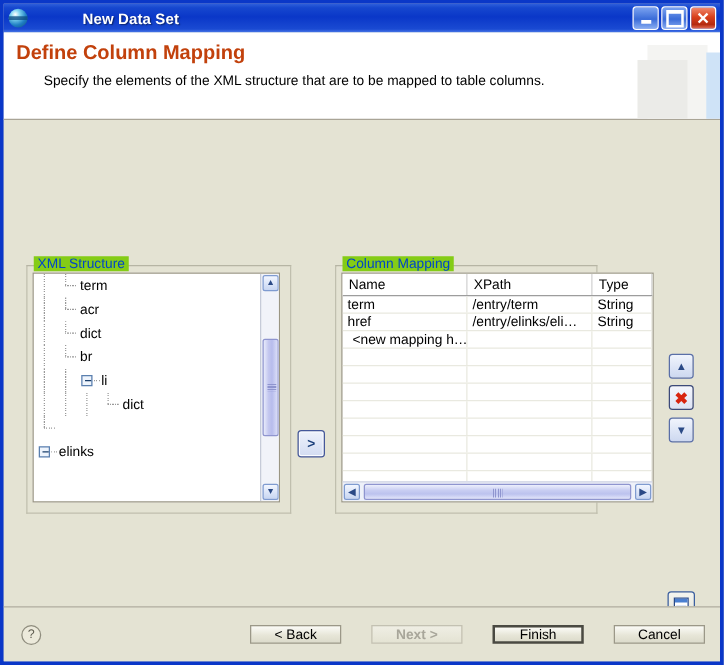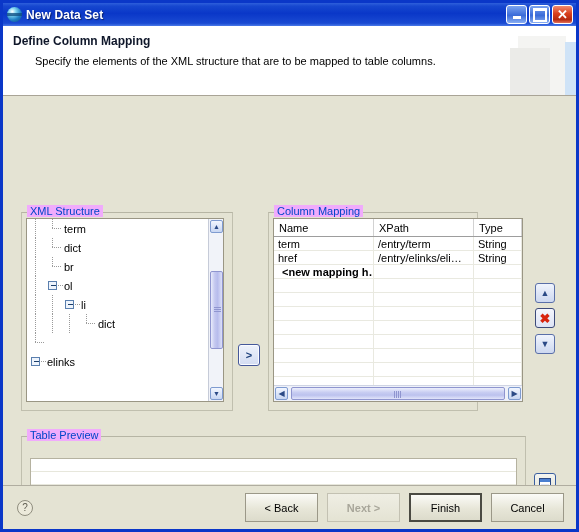--- a/index.html
+++ b/index.html
@@ -21,20 +21,21 @@
     display: flex; flex-direction: column;
   }
 
   
   .titlebar {
     height: 23px; flex: 0 0 23px;
     background: linear-gradient(to bottom, #2e5fdb 0%, #1647cf 14%, #0a37c8 45%, #1a4ad2 88%, #4a79e8 100%);
     display: flex; align-items: center;
     padding: 0 2px 0 4px;
     position: relative;
+    gap: 40px;
   }
   .title-icon {
     width: 15px; height: 15px; flex: 0 0 15px;
     margin-right: 4px;
     border-radius: 50%;
     background: radial-gradient(circle at 35% 30%, #ffffff 0%, #7fd4f0 25%, #1f7fc4 60%, #0d4a7d 100%);
     position: relative;
   }
   .title-icon::after {
     content:""; position: absolute; left: 0; top: 6px;
@@ -77,39 +78,39 @@
     position: absolute; right: 0; top: 0; width: 120px; height: 70px;
     overflow: hidden;
   }
   .header-deco i {
     position:absolute; display:block; background:#f2f2f0;
   }
   .header-deco .d1 { right: 10px; top: 10px; width: 48px; height: 60px; background:#f4f4f2; }
   .header-deco .d2 { right: 26px; top: 22px; width: 40px; height: 48px; background:#ebebe8; }
   .header-deco .d3 { right: 0px; top: 16px; width: 11px; height: 54px; background:#cfe3f7; }
   .header-title {
-    font-size: 12px; font-weight: bold; color: #0f172a;
+    font-size: 16px; font-weight: bold; color: #c2410c;
     position: relative; z-index: 2;
   }
   .header-sub {
     font-size: 11px; color: #000; margin-top: 7px; margin-left: 22px;
     position: relative; z-index: 2;
   }
 
   
   .body {
     flex: 1 1 auto; position: relative; background: #e4e3d3;
   }
 
   
   .group { position: absolute; }
   .group > .glabel {
     position: absolute; top: -1px; left: 6px;
     color: #0046c8; font-size: 11px;
-    background: #f0abfc; padding: 0 3px;
+    background: #84cc16; padding: 0 3px;
     white-space: nowrap;
   }
   .group > .gframe {
     position: absolute; left: 0; top: 6px; right: 0; bottom: 0;
     border: 1px solid #c0bfae;
     border-top-color: #b6b5a4;
   }
 
   
   #xml-group { left: 18px; top: 110px; width: 212px; height: 205px; }
@@ -206,21 +207,21 @@
   }
   .tbody { flex: 1 1 auto; position: relative; overflow: hidden; }
   .tr { height: 14px; display: flex; border-bottom: 1px solid #e9e9e0; }
   .tr .td {
     font-size: 11px; color: #000;
     padding-left: 4px;
     display: flex; align-items: center;
     border-right: 1px solid #e9e9e0;
     overflow: hidden; white-space: nowrap;
   }
-  .tr .td.indent { padding-left: 8px; font-weight: bold; }
+  .tr .td.indent { padding-left: 8px; }
   .col-name { width: 100px; flex: 0 0 100px; }
   .col-xpath { width: 100px; flex: 0 0 100px; }
   .col-type { width: 48px; flex: 0 0 48px; border-right: none; }
 
   .thsb {
     flex: 0 0 16px; height: 16px; position: relative;
     background: #eef1f9; border-top: 1px solid #cfd4e4;
   }
   .thsb .hb {
     position:absolute; top:1px; width:13px; height:13px;
@@ -290,21 +291,21 @@
     position: relative;
   }
   .help-icon {
     width: 16px; height: 16px; border-radius: 50%;
     border: 1px solid #8f8d7e; color: #5e5c50;
     font-size: 10px; display:flex; align-items:center; justify-content:center;
     background: #eceadb;
   }
   .footer-spacer { flex: 1 1 auto; }
   .btn {
-    height: 29px; min-width: 73px; margin-left: 9px;
+    height: 15px; min-width: 73px; margin-left: 24px;
     border: 1px solid #9b9888;
     background: linear-gradient(to bottom,#fbfbf7,#e7e6d8 55%,#dcdbcb);
     font-size: 11px; color: #000;
     display: inline-flex; align-items: center; justify-content: center;
     font-family: "Liberation Sans", sans-serif;
   }
   .btn.default { border: 2px solid #4a4a42; }
   .btn.disabled { color: #a8a69a; border-color:#c3c1b2;
     background: linear-gradient(to bottom,#efeee4,#e4e3d3); font-weight: bold; }
 </style>
@@ -343,33 +344,31 @@
       <div class="tree">
         <div class="tree-canvas" id="tree-canvas">
             <div class="trow">
               <span class="twig dots"></span>
               <span class="twig elbow"></span>
               <span class="tlabel">term</span>
             </div>
             <div class="trow">
               <span class="twig dots"></span>
               <span class="twig elbow"></span>
+              <span class="tlabel">acr</span>
+            </div>
+            <div class="trow">
+              <span class="twig dots"></span>
+              <span class="twig elbow"></span>
               <span class="tlabel">dict</span>
             </div>
             <div class="trow">
               <span class="twig dots"></span>
               <span class="twig elbow"></span>
               <span class="tlabel">br</span>
-            </div>
-            <div class="trow">
-              <span class="twig dots"></span>
-              <span class="twig box">
-                <span class="bx"></span>
-              </span>
-              <span class="tlabel">ol</span>
             </div>
             <div class="trow">
               <span class="twig dots"></span>
               <span class="twig dots"></span>
               <span class="twig box">
                 <span class="bx"></span>
               </span>
               <span class="tlabel">li</span>
             </div>
             <div class="trow">
@@ -473,30 +472,20 @@
         </div>
       </div>
     </div>
 
     <div class="sidebtn" id="btn-up">▲</div>
     <div class="sidebtn" id="btn-del">
         <span class="xmark">✖</span>
       </div>
     <div class="sidebtn" id="btn-down">▼</div>
 
-    <div class="group" id="tp-group">
-      <div class="gframe"></div>
-      <div class="glabel">Table Preview</div>
-      <div class="preview" id="preview-rows">
-          <div class="prow"></div>
-          <div class="prow"></div>
-          <div class="prow"></div>
-          <div class="prow"></div>
-        </div>
-    </div>
     <div id="btn-preview">
         <span class="gl"></span>
       </div>
 
   </div>
 
   <div class="footer">
     <div class="help-icon">?</div>
     <div class="footer-spacer"></div>
     <button class="btn">&lt; Back</button>

